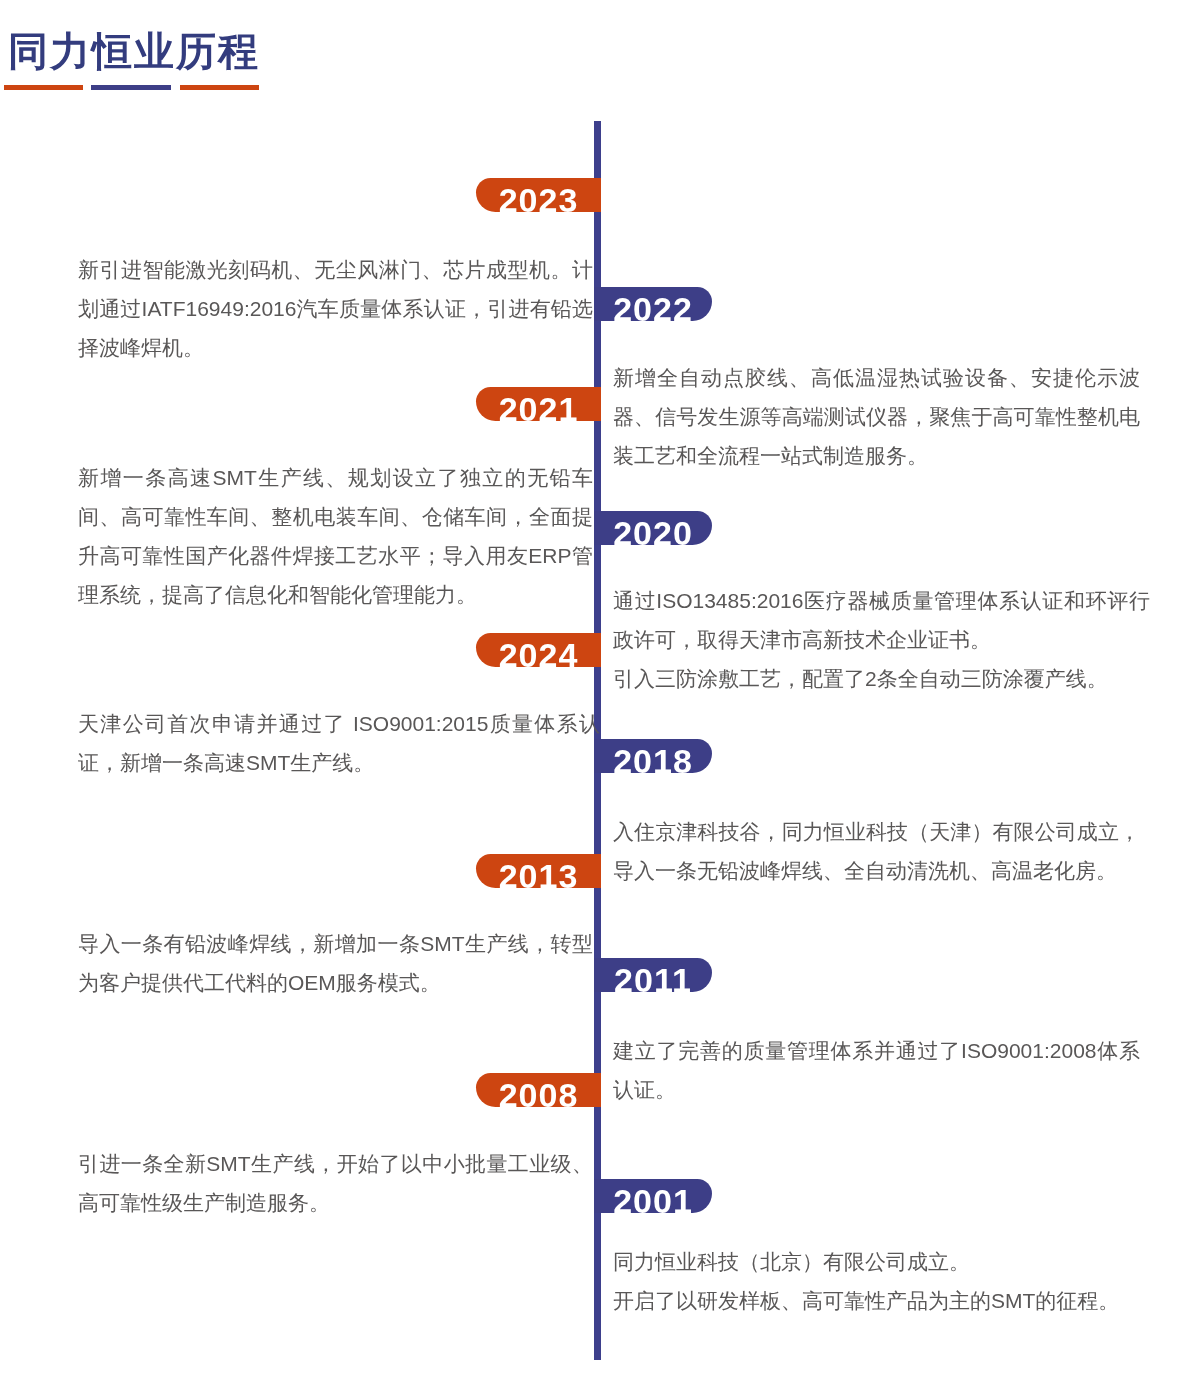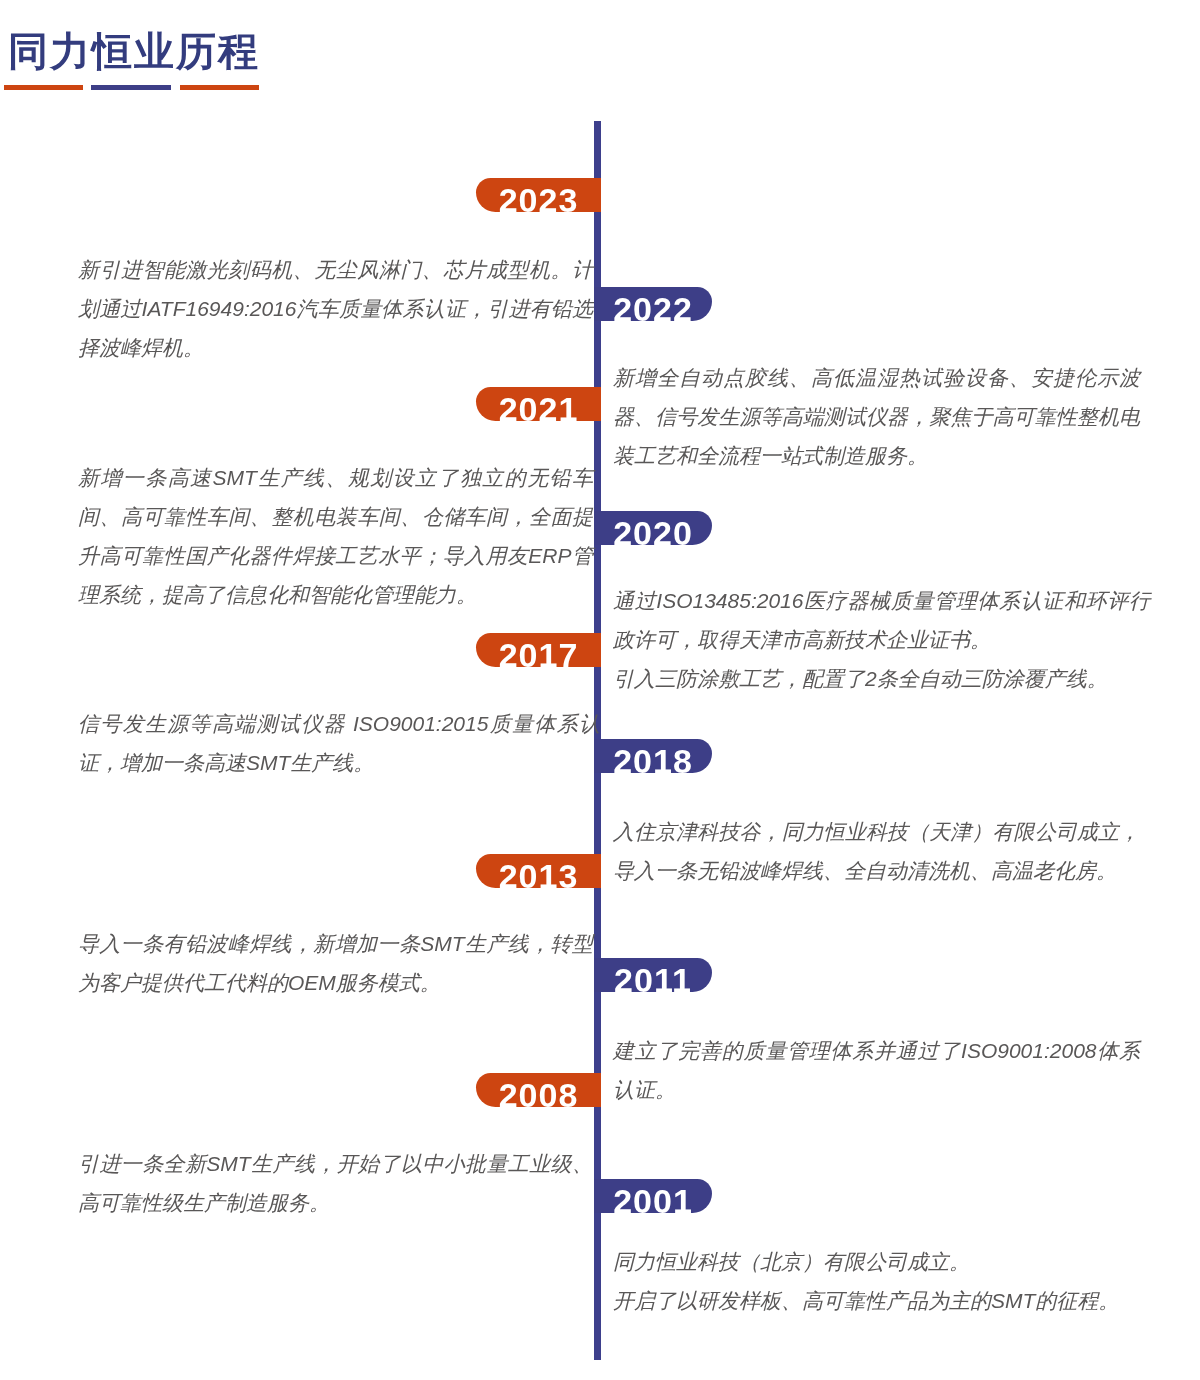--- a/index.html
+++ b/index.html
@@ -71,21 +71,20 @@
 
   
   .entry-text{
     position:absolute;
     font-size:21px;
     line-height:39px;
     color:var(--body);
     text-align:justify;
     white-space:pre-line;
     z-index:2;
-    font-style:italic;
   }
   .entry-left{left:78px;width:515px;}
   .entry-right{left:613px;width:527px;}
 </style>
 </head>
 <body>
 
 <div class="page">
 
   <h1 class="page-title">同力恒业历程</h1>
@@ -101,22 +100,22 @@
   <div class="year-tag tag-right" style="top:287px">2022</div>
   <div class="entry-text entry-right" style="top:358px">新增全自动点胶线、高低温湿热试验设备、安捷伦示波器、信号发生源等高端测试仪器，聚焦于高可靠性整机电装工艺和全流程一站式制造服务。</div>
 
   <div class="year-tag tag-left" style="top:387px">2021</div>
   <div class="entry-text entry-left" style="top:458px">新增一条高速SMT生产线、规划设立了独立的无铅车间、高可靠性车间、整机电装车间、仓储车间，全面提升高可靠性国产化器件焊接工艺水平；导入用友ERP管理系统，提高了信息化和智能化管理能力。</div>
 
   <div class="year-tag tag-right" style="top:511px">2020</div>
   <div class="entry-text entry-right" style="top:581px;width:537px">通过ISO13485:2016医疗器械质量管理体系认证和环评行政许可，取得天津市高新技术企业证书。
 引入三防涂敷工艺，配置了2条全自动三防涂覆产线。</div>
 
-  <div class="year-tag tag-left" style="top:633px">2017</div>
-  <div class="entry-text entry-left" style="top:704px;width:522px">信号发生源等高端测试仪器 ISO9001:2015质量体系认证，增加一条高速SMT生产线。</div>
+  <div class="year-tag tag-left" style="top:633px">2024</div>
+  <div class="entry-text entry-left" style="top:704px;width:522px">天津公司首次申请并通过了 ISO9001:2015质量体系认证，新增一条高速SMT生产线。</div>
 
   <div class="year-tag tag-right" style="top:739px">2018</div>
   <div class="entry-text entry-right" style="top:812px">入住京津科技谷，同力恒业科技（天津）有限公司成立，导入一条无铅波峰焊线、全自动清洗机、高温老化房。</div>
 
   <div class="year-tag tag-left" style="top:854px">2013</div>
   <div class="entry-text entry-left" style="top:924px">导入一条有铅波峰焊线，新增加一条SMT生产线，转型为客户提供代工代料的OEM服务模式。</div>
 
   <div class="year-tag tag-right" style="top:958px">2011</div>
   <div class="entry-text entry-right" style="top:1031px">建立了完善的质量管理体系并通过了ISO9001:2008体系认证。</div>
 

